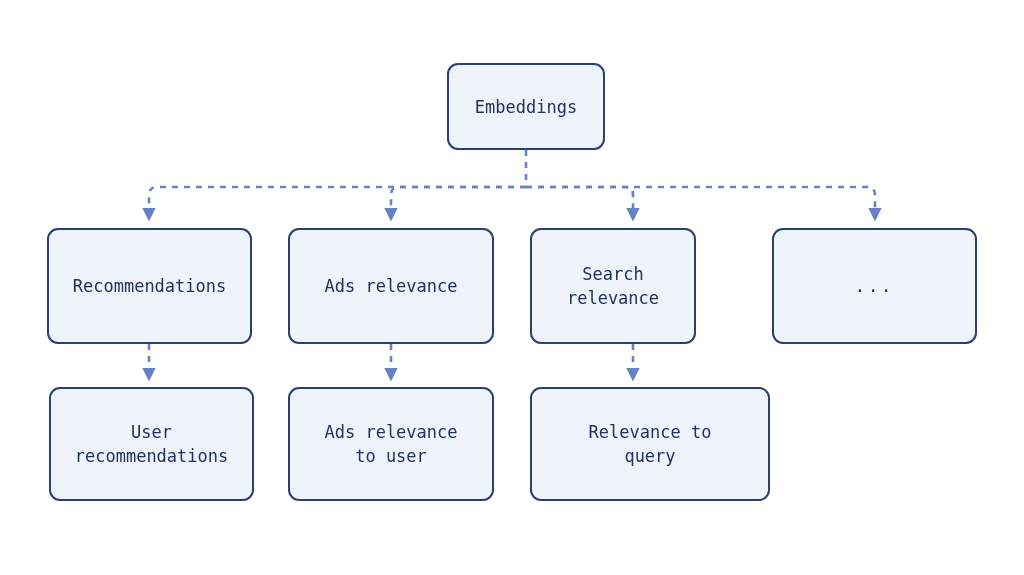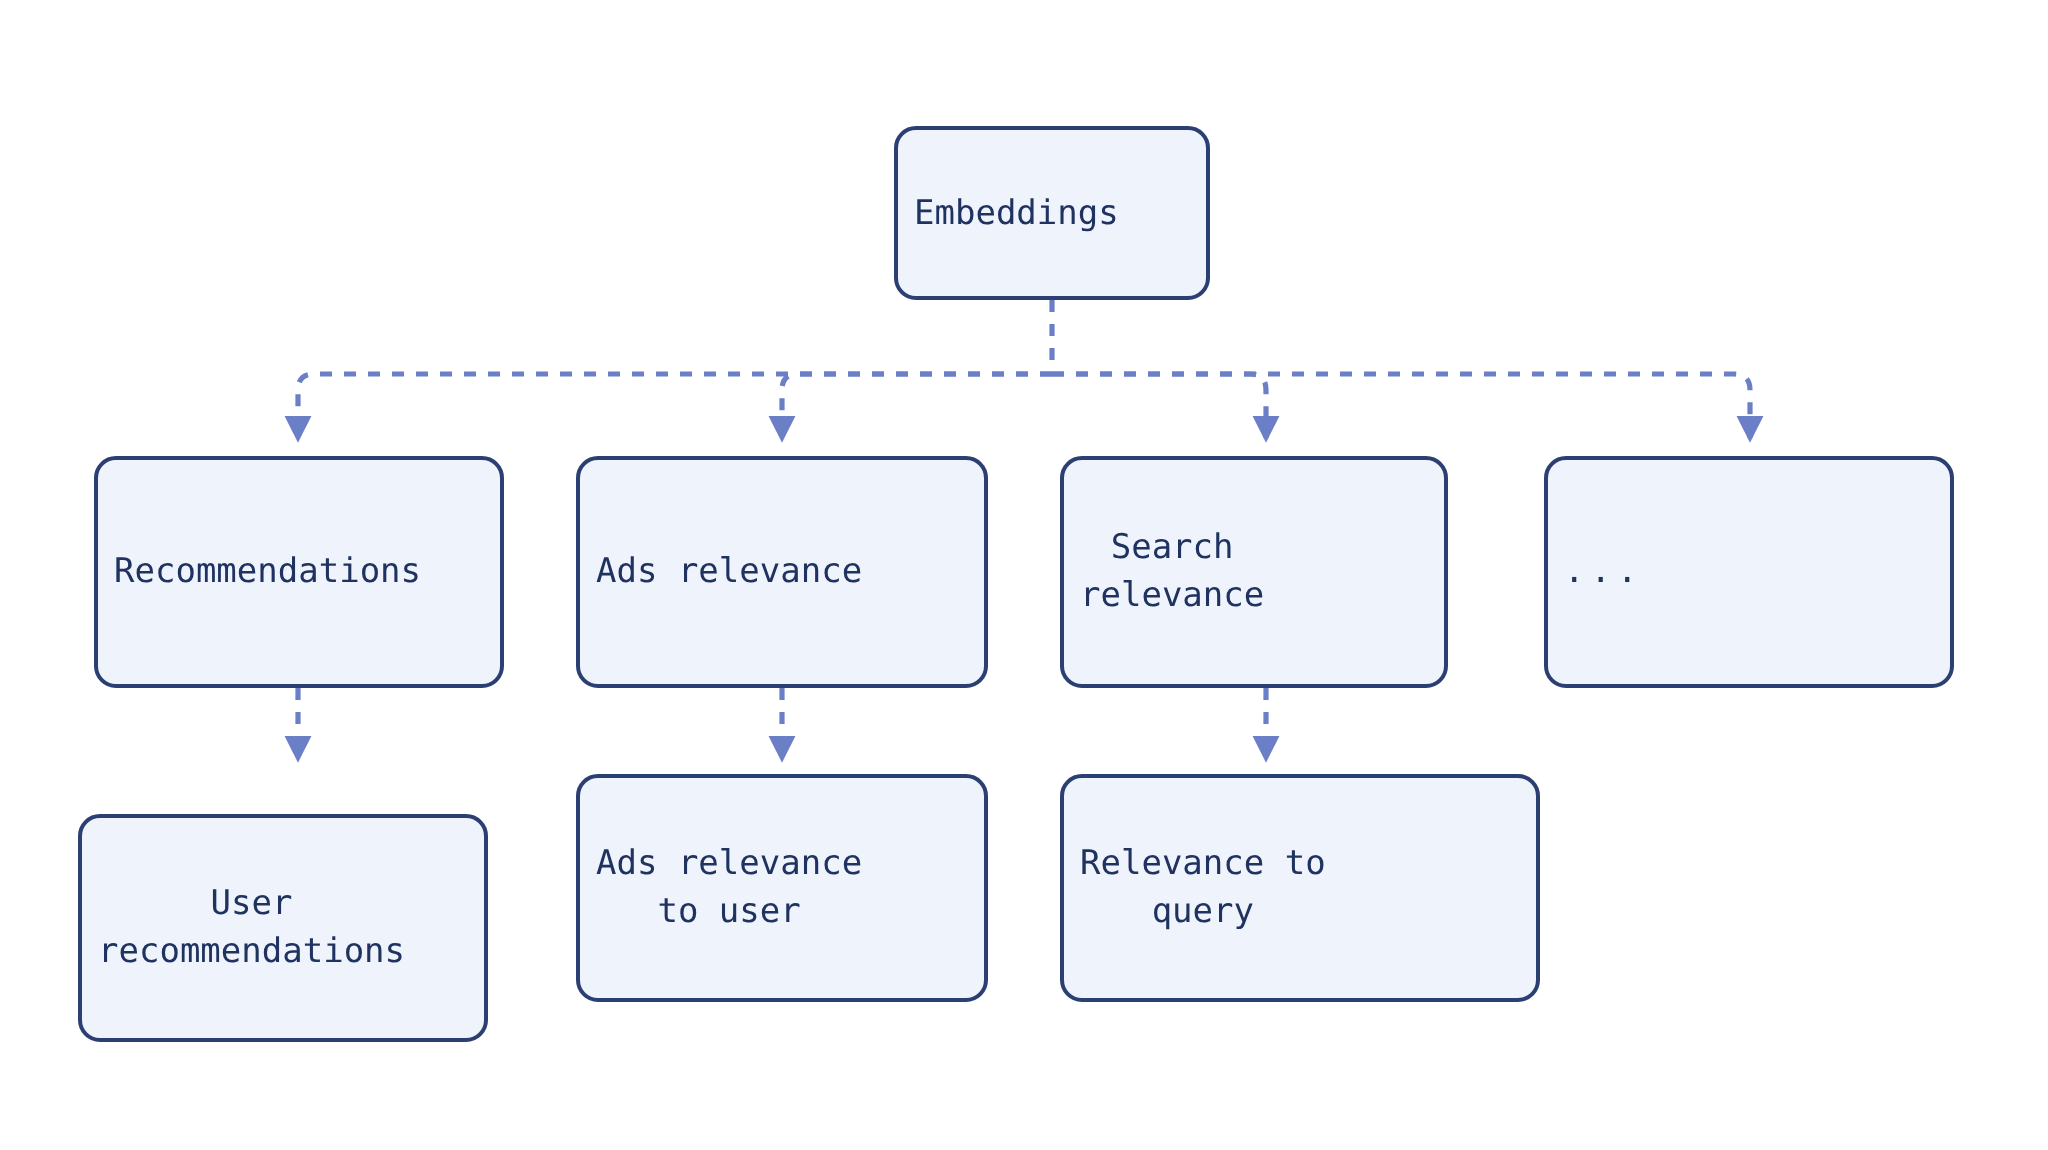--- a/index.html
+++ b/index.html
@@ -28,21 +28,21 @@
     pointer-events: none;
   }
   .node {
     position: absolute;
     box-sizing: border-box;
     background: #eef3fc;
     border: 2px solid #2b3f73;
     border-radius: 11px;
     display: flex;
     align-items: center;
-    justify-content: flex-start;
+    justify-content: center;
     text-align: center;
   }
   .node-label {
     font-family: "DejaVu Sans Mono", "Liberation Mono", monospace;
     color: #1f3260;
     font-size: 17px;
     line-height: 24px;
     letter-spacing: 0px;
     white-space: pre-line;
     padding: 0 8px;
@@ -85,30 +85,30 @@
   </div>
 
   <div class="node" style="left:47px; top:228px; width:205px; height:116px;">
     <span class="node-label">Recommendations</span>
   </div>
 
   <div class="node" style="left:288px; top:228px; width:206px; height:116px;">
     <span class="node-label">Ads relevance</span>
   </div>
 
-  <div class="node" style="left:530px; top:228px; width:194px; height:116px;">
+  <div class="node" style="left:530px; top:228px; width:166px; height:116px;">
     <span class="node-label">Search
 relevance</span>
   </div>
 
   <div class="node node-ellipsis" style="left:772px; top:228px; width:205px; height:116px;">
     <span class="node-label">...</span>
   </div>
 
-  <div class="node" style="left:39px; top:387px; width:205px; height:114px;margin-top:20px;">
+  <div class="node" style="left:49px; top:387px; width:205px; height:114px;">
     <span class="node-label">User
 recommendations</span>
   </div>
 
   <div class="node" style="left:288px; top:387px; width:206px; height:114px;">
     <span class="node-label">Ads relevance
 to user</span>
   </div>
 
   <div class="node" style="left:530px; top:387px; width:240px; height:114px;">

